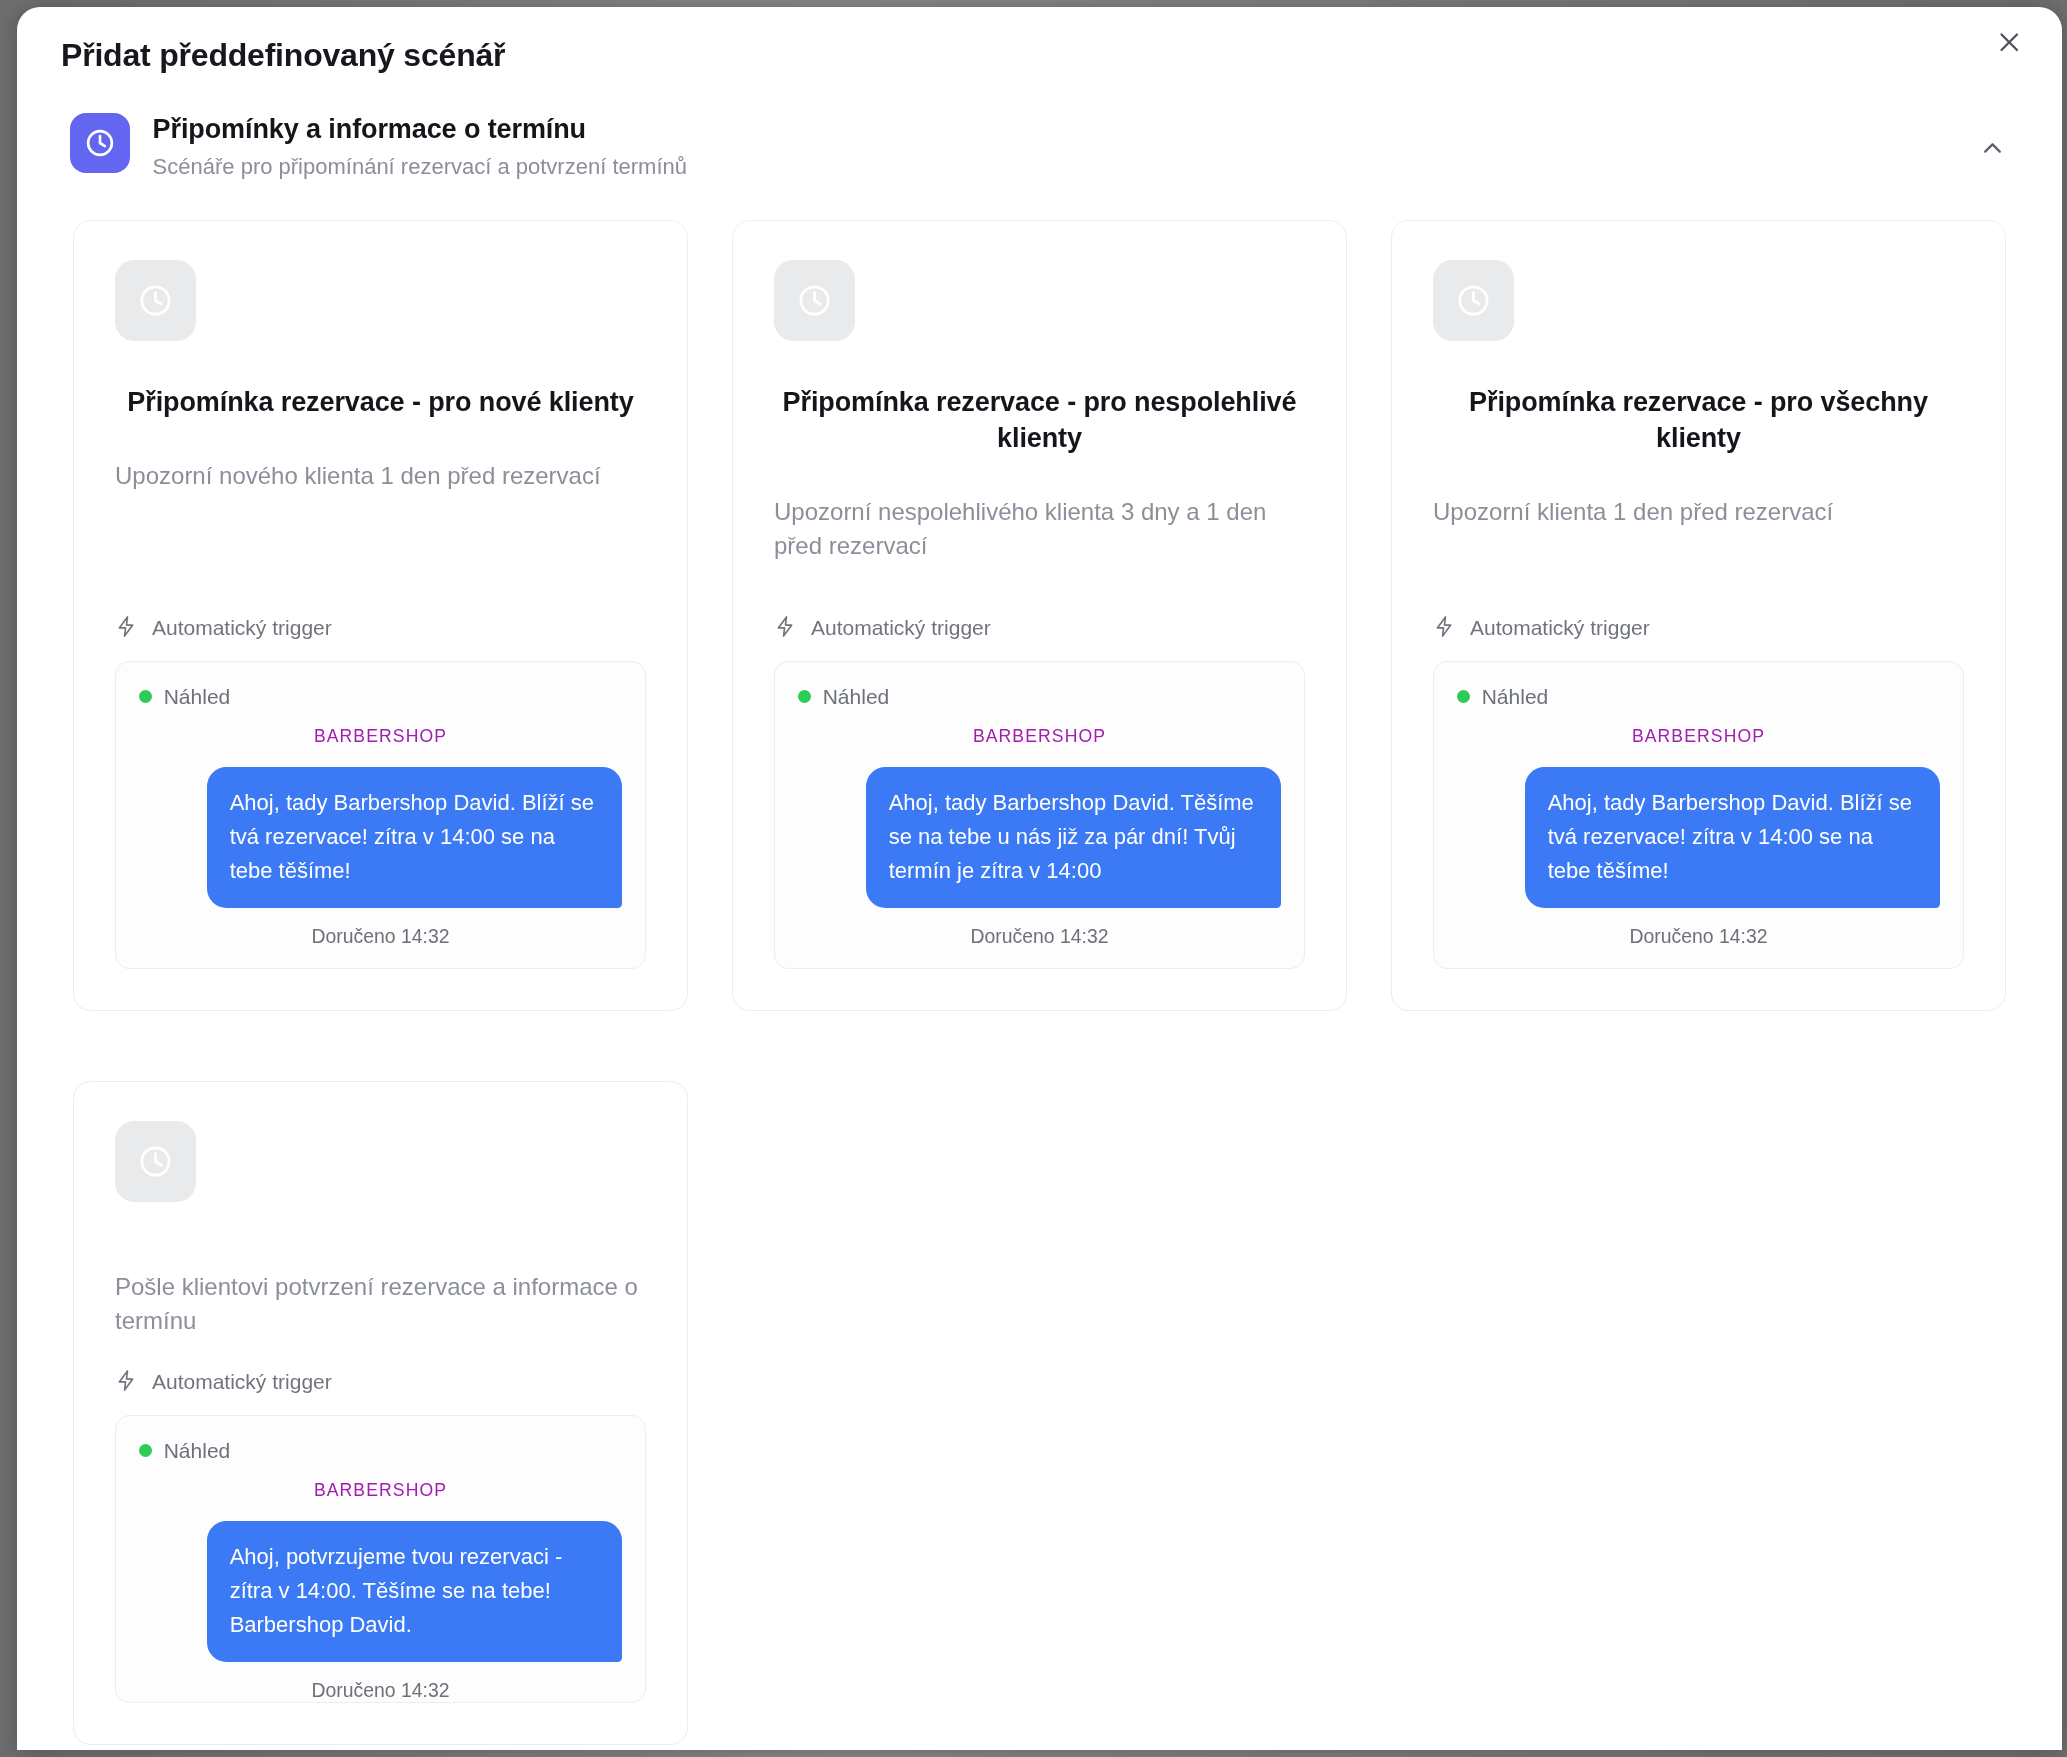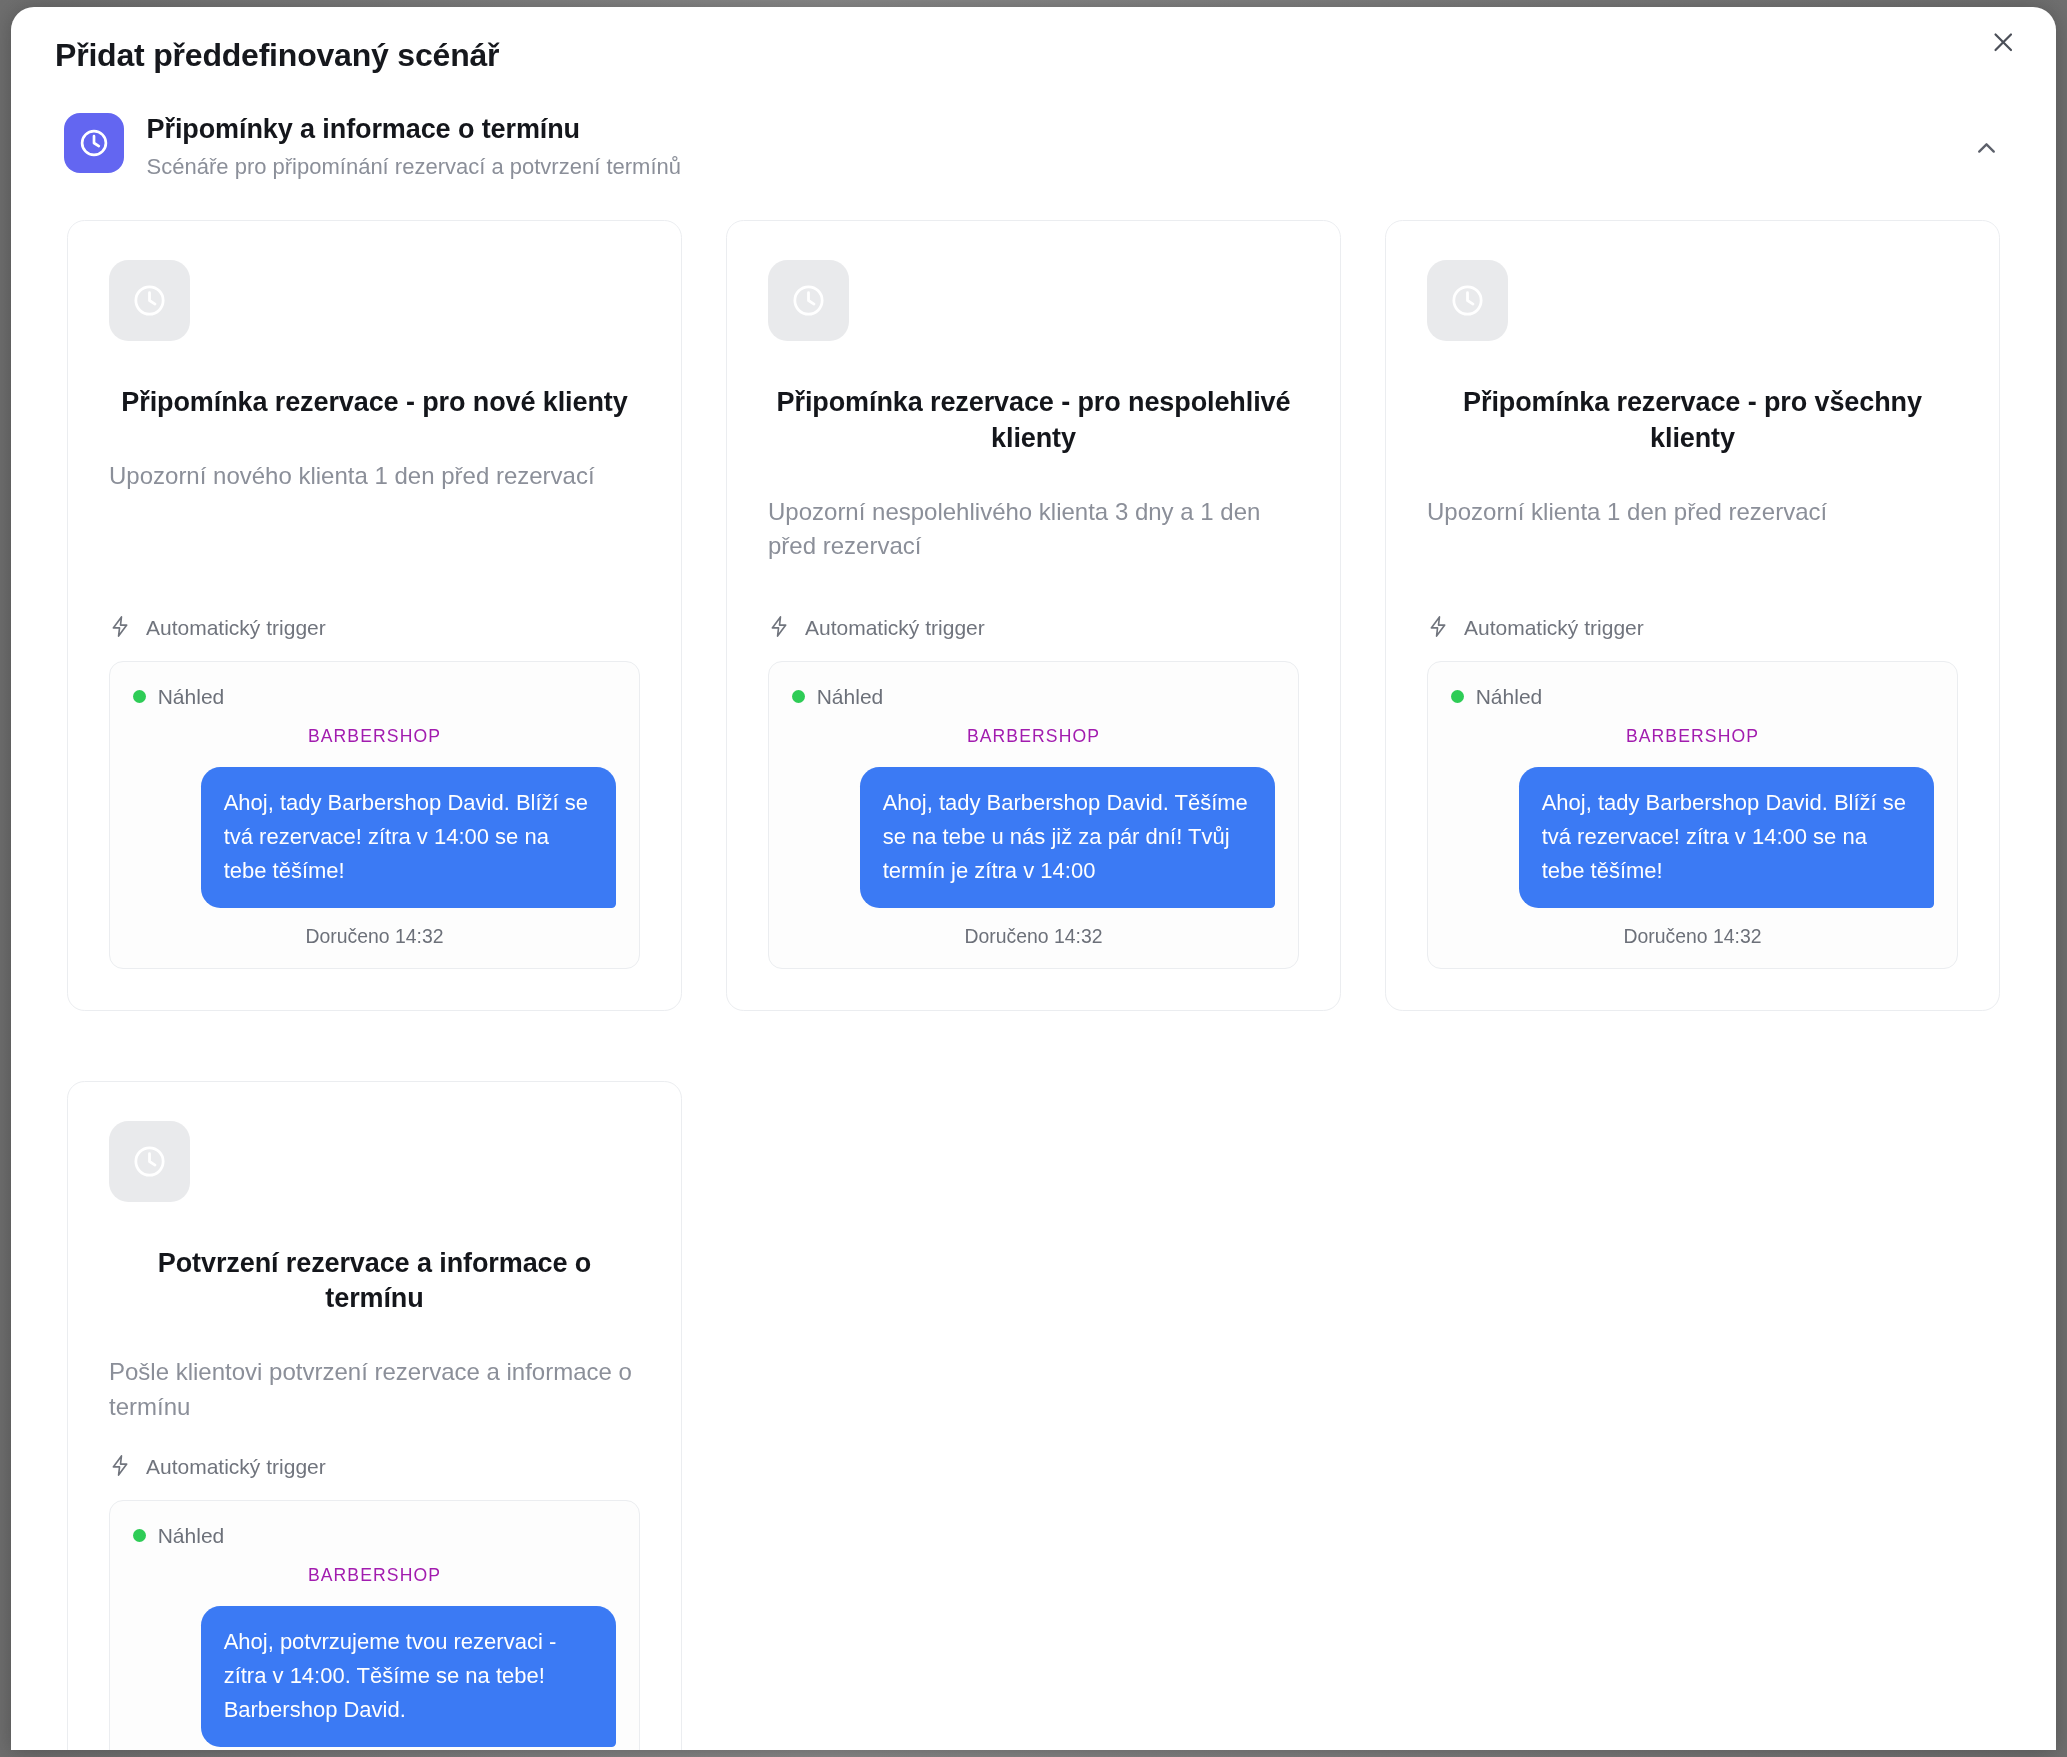--- a/index.html
+++ b/index.html
@@ -11,21 +11,21 @@
     font-family: "Liberation Sans", sans-serif;
     -webkit-font-smoothing: antialiased;
   }
   body {
     background: linear-gradient(90deg, #6e6e6e 0%, #8a8a8a 40%, #6f6f6f 100%);
   }
 
   
   .modal {
     position: absolute;
-    left: 11px;
+    left: 17px;
     top: 7px;
     width: 2045px;
     height: 1743px;
     background: #ffffff;
     border-radius: 23px 23px 0 0;
     overflow: hidden;
     box-shadow: 0 1.8px 21px rgba(0,0,0,.25);
   }
 
   
@@ -366,21 +366,20 @@
 
     <div class="card-grid row2">
 
       <div class="card clipped">
         <div class="card-icon">
           <svg width="39" height="39" viewBox="0 0 24 24" fill="none" stroke="#ffffff" stroke-width="1.7" stroke-linecap="round" stroke-linejoin="round">
             <circle cx="12" cy="12" r="8.4"></circle>
             <polyline points="12 7.2 12 12 15.4 14.2"></polyline>
           </svg>
         </div>
-        <div class="card-title">Potvrzení rezervace a informace o termínu</div>
         <div class="card-desc">Pošle klientovi potvrzení rezervace a informace o termínu</div>
         <div class="trigger-row">
           <span>
             <svg width="23" height="23" viewBox="0 0 24 24" fill="none" stroke="#70747d" stroke-width="1.7" stroke-linecap="round" stroke-linejoin="round">
               <polygon points="13 2 4.5 13.5 11 13.5 10 22 18.5 10.5 12 10.5"></polygon>
             </svg>
           </span>
           <span class="trigger-label">Automatický trigger</span>
         </div>
         <div class="preview">

